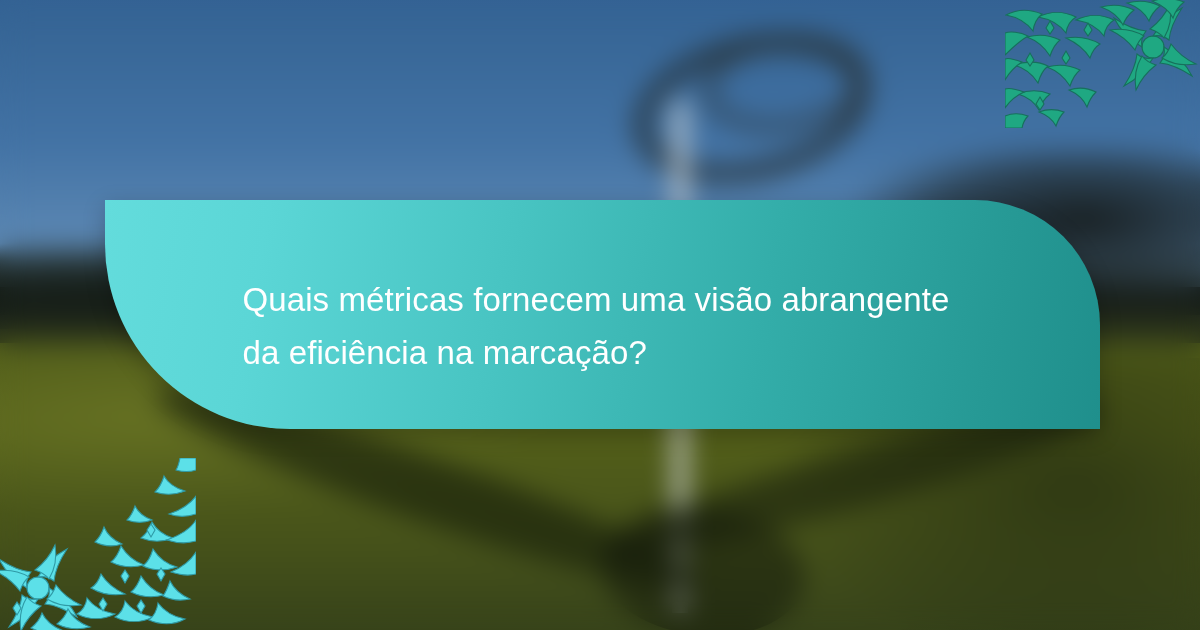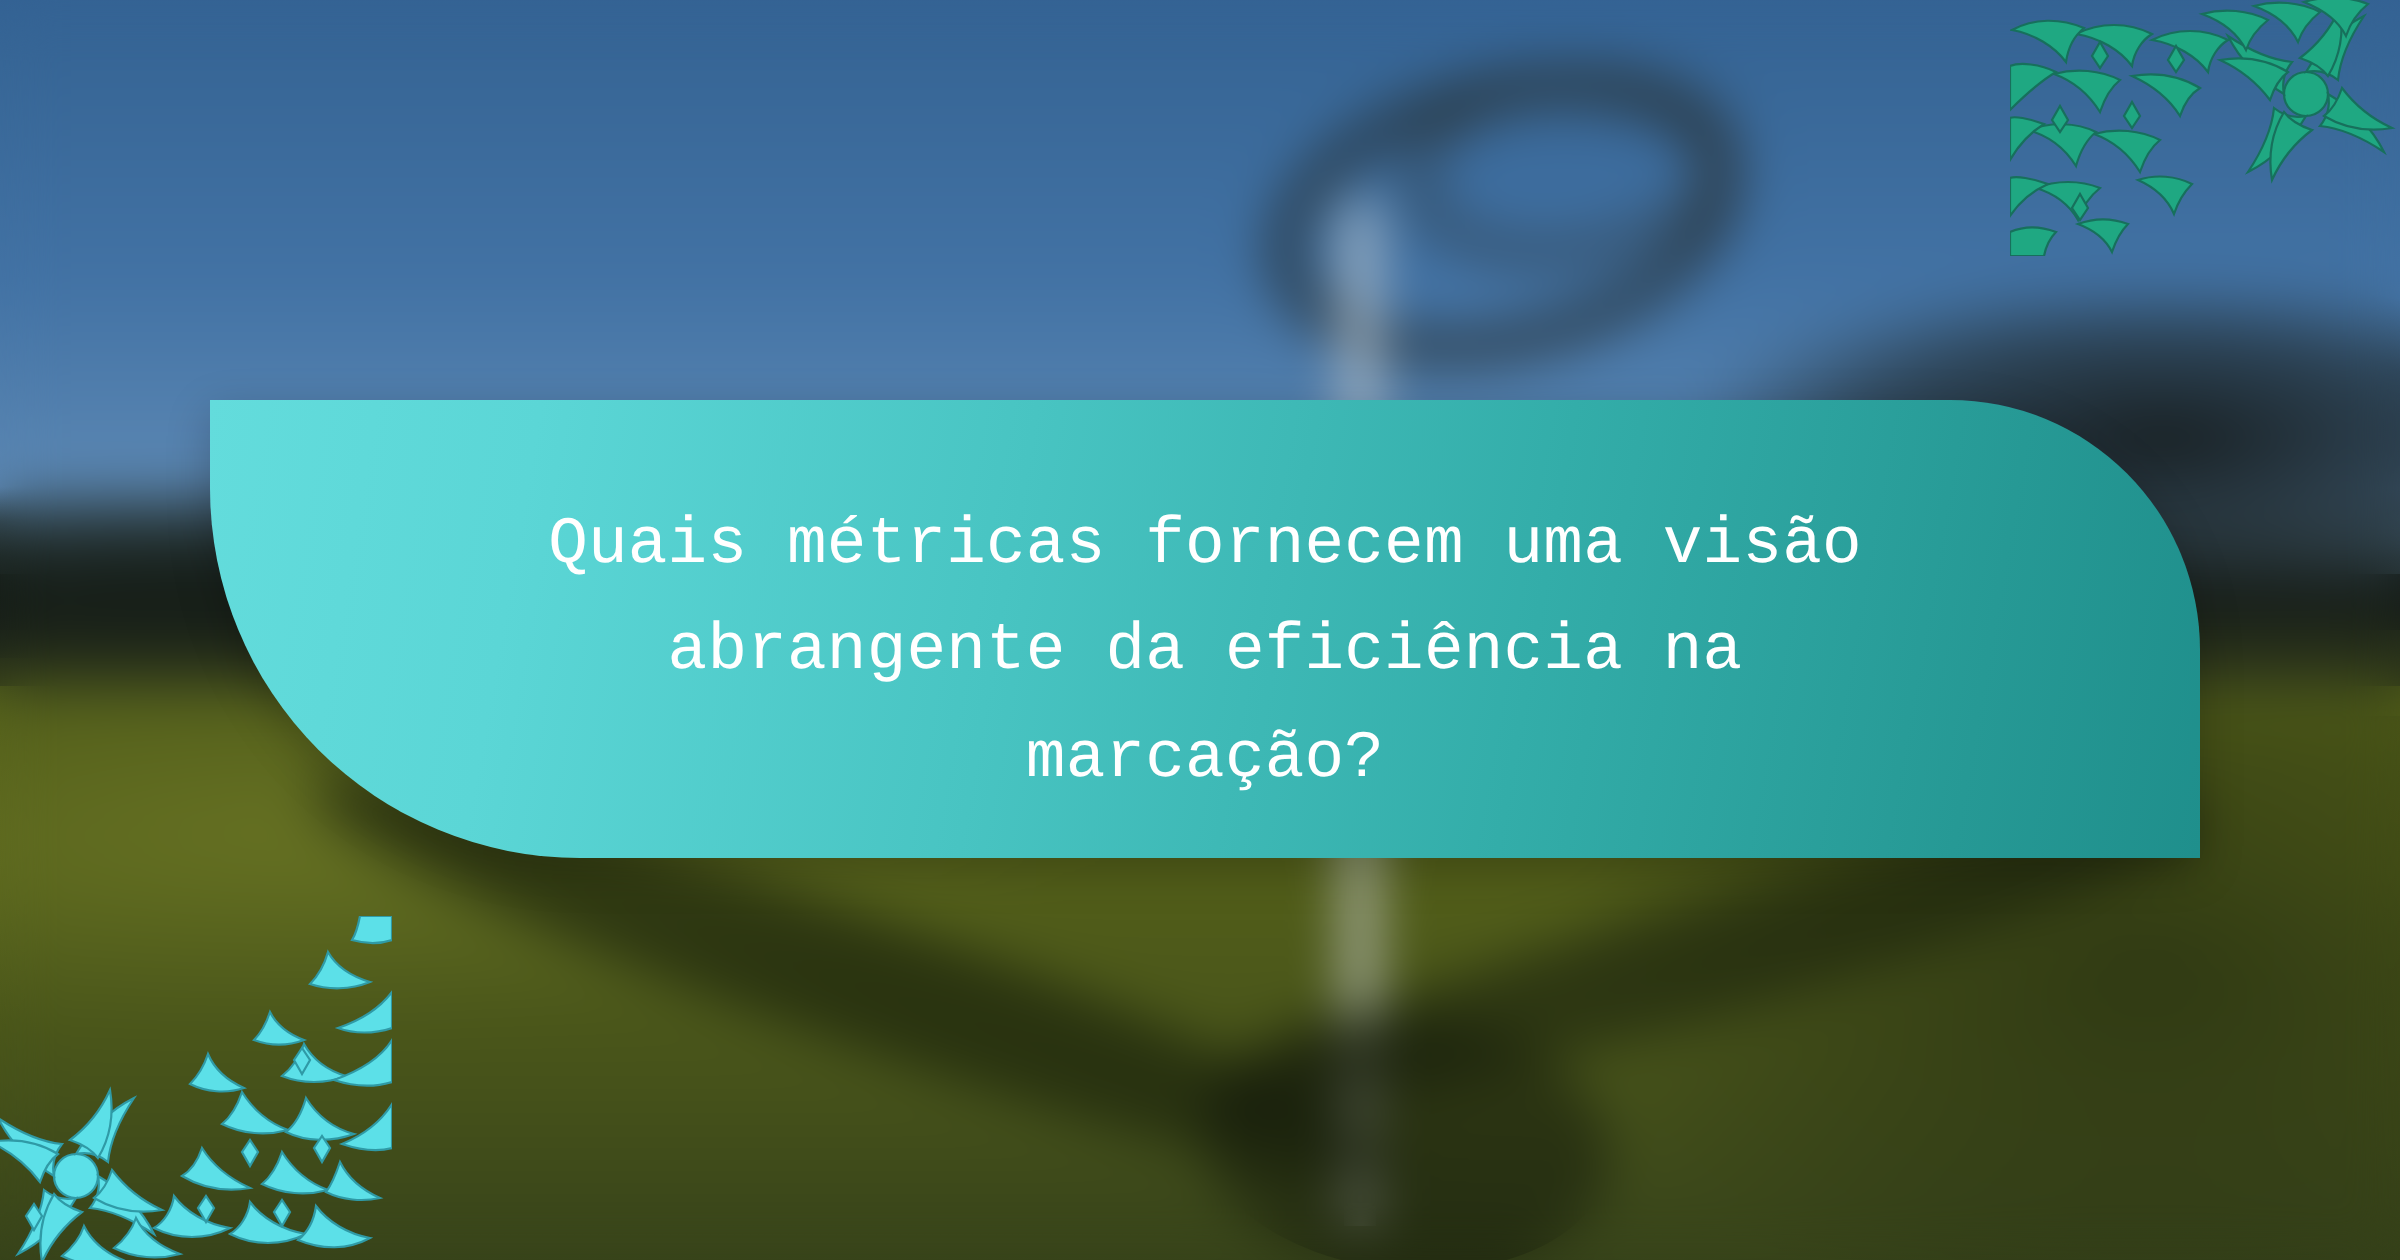--- a/index.html
+++ b/index.html
@@ -181,26 +181,24 @@
     display: flex;
     align-items: center;
     justify-content: center;
   }
 
   .banner-text {
     color: #ffffff;
     font-size: 33px;
     font-weight: 300;
     line-height: 1.62;
-    text-align: center;
     letter-spacing: 0.1px;
     width: 720px;
     margin-top: 23px;
     word-wrap: break-word;
-    font-family: Liberation Mono, monospace;
   }
 </style>
 </head>
 <body>
 
 <div id="canvas">
 
   <div class="bg-photo">
     <div class="bg-sky"></div>
     <div class="bg-grass"></div>

